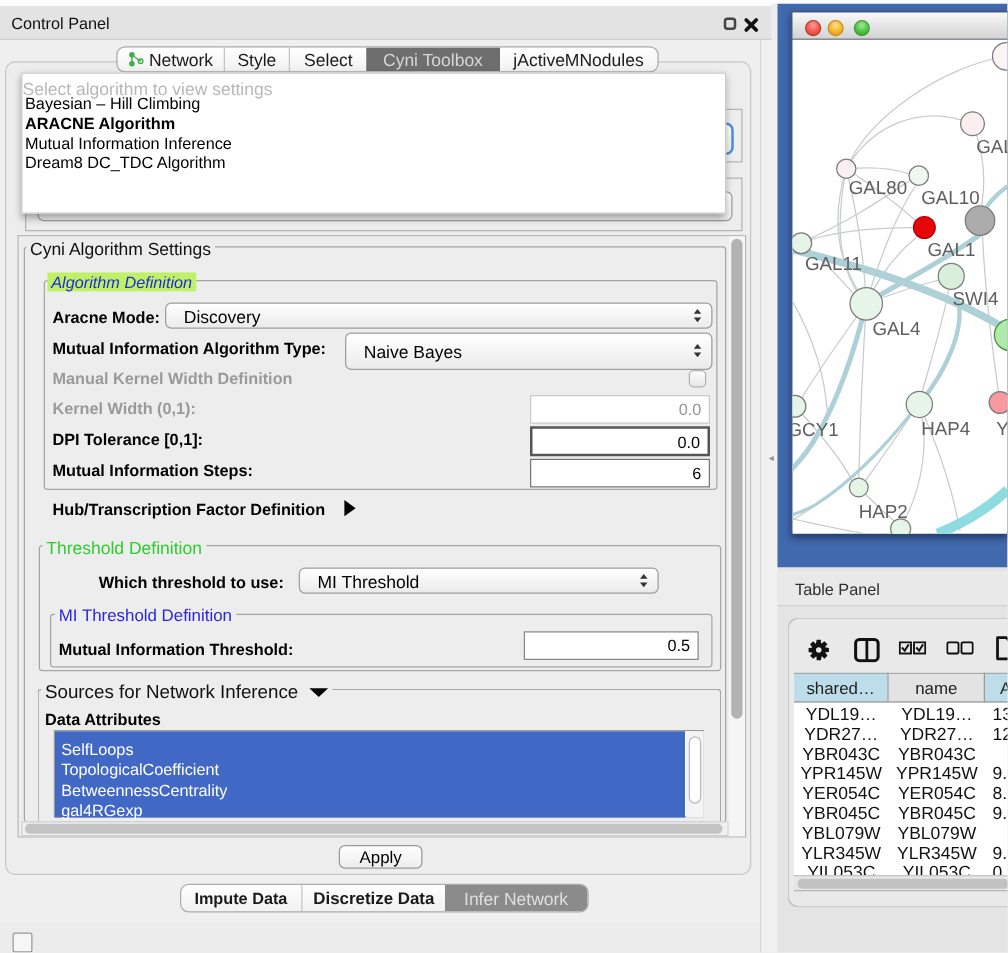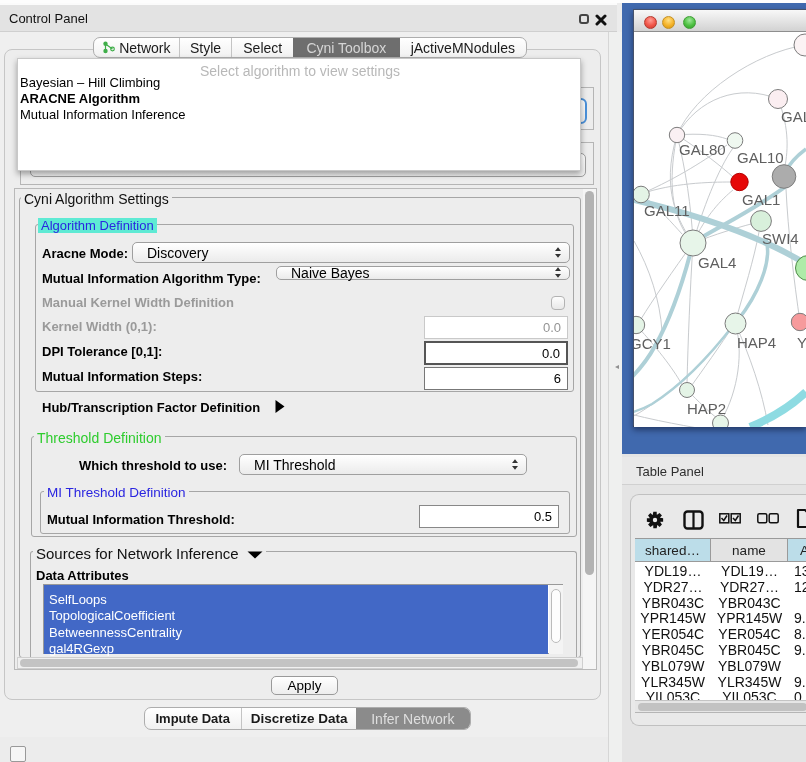--- a/index.html
+++ b/index.html
@@ -56,33 +56,33 @@
   <div class="abs" style="left:30px;top:98px;width:557px;height:26px;border:2.5px solid #4a90d9;border-radius:6px;background:linear-gradient(#fff,#eee);"></div>
   <div class="abs" style="left:20px;top:142px;width:574px;height:43px;border:1px solid #b5b5b5;"></div>
   <div class="abs" style="left:30px;top:153px;width:556px;height:24px;border:1px solid #9f9f9f;border-radius:5px;background:linear-gradient(#fff,#eee);"></div>
 
   <div class="abs" style="left:14px;top:188px;width:583px;height:482px;background:#ededed;border:1px solid #b9b9b9;"></div>
 
   <div class="abs" style="left:19px;top:197px;width:562px;height:461px;border:1px solid #a6a6a6;border-radius:3px;"></div>
   <div class="abs" style="left:21px;top:191px;background:#ededed;padding:0 3px;font-size:14px;color:#111;">Cyni Algorithm Settings</div>
 
   <div class="abs" style="left:35px;top:224px;width:539px;height:168px;border:1px solid #a6a6a6;border-radius:3px;"></div>
-  <div class="abs" style="left:38px;top:218px;background:#5eead4;padding:0 3px;font-size:13px;color:#2a25e0;">Algorithm Definition</div>
+  <div class="abs" style="left:38px;top:218px;background:#bef264;padding:0 3px;font-size:13px;color:#2a25e0;font-style:italic;">Algorithm Definition</div>
 
   <div class="abs b" style="left:42px;top:246px;font-size:13px;color:#000;">Aracne Mode:</div>
   <div class="abs combo" style="left:132px;top:242px;width:438px;height:21px;">
     <span style="margin-left:14px;">Discovery</span>
       <svg style="position:absolute;right:7px;top:50%;margin-top:-6px;" width="8" height="11" viewBox="0 0 8 11">
         <path d="M4 0.2 L7 4 L1 4 Z" fill="#333"></path>
         <path d="M4 10.8 L7 7 L1 7 Z" fill="#333"></path>
       </svg>
   </div>
 
   <div class="abs b" style="left:42px;top:271px;font-size:13px;color:#000;">Mutual Information Algorithm Type:</div>
-  <div class="abs combo" style="left:276px;top:266px;width:294px;height:14px;">
+  <div class="abs combo" style="left:276px;top:266px;width:294px;height:30px;">
     <span style="margin-left:14px;">Naive Bayes</span>
       <svg style="position:absolute;right:7px;top:50%;margin-top:-6px;" width="8" height="11" viewBox="0 0 8 11">
         <path d="M4 0.2 L7 4 L1 4 Z" fill="#333"></path>
         <path d="M4 10.8 L7 7 L1 7 Z" fill="#333"></path>
       </svg>
   </div>
 
   <div class="abs b" style="left:42px;top:295px;font-size:13px;color:#9a9a9a;">Manual Kernel Width Definition</div>
   <div class="abs" style="left:551px;top:296px;width:14px;height:14px;border:1px solid #b3b3b3;border-radius:4px;background:linear-gradient(#fdfdfd,#e8e8e8);"></div>
 
@@ -148,25 +148,26 @@
   <div class="abs" style="left:143.5px;top:707px;width:327px;height:23px;background:linear-gradient(#ffffff,#f1f1f1);border:1px solid #adadad;border-radius:7px;overflow:hidden;display:flex;">
     <div style="width:98px;display:flex;align-items:center;justify-content:center;font-size:13px;font-weight:bold;color:#1a1a1a;border-right:1px solid #c4c4c4;">Impute Data</div>
     <div style="width:115px;display:flex;align-items:center;justify-content:center;font-size:13.5px;font-weight:bold;color:#1a1a1a;">Discretize Data</div>
     <div style="width:114px;display:flex;align-items:center;justify-content:center;font-size:14px;color:#dfdfdf;background:#8b8b8b;">Infer Network</div>
   </div>
 
   <div class="abs" style="left:10px;top:746px;width:16px;height:16px;border:1px solid #999;background:#f6f6f6;border-radius:2px;"></div>
 </div>
 
 <div class="abs" style="left:17px;top:58px;width:564px;height:113px;background:#fff;border:1px solid #c8c8c8;box-shadow:0 3px 6px rgba(0,0,0,0.35);z-index:50;">
-  <div class="abs" style="left:0;top:4px;width:564px;text-align:center;font-size:14px;color:#b8b8b8;">Select algorithm to view settings</div>
+  <div class="abs" style="left:0;top:4px;width:564px;font-size:14px;color:#b8b8b8;">Select algorithm to view settings</div>
   <div class="abs" style="left:1px;top:16px;font-size:13px;color:#000;line-height:15.8px;">
     <div style="padding-left:1px;">Bayesian – Hill Climbing</div>
     <div style="padding-left:1px;font-weight:bold;">ARACNE Algorithm</div>
     <div style="padding-left:1px;">Mutual Information Inference</div>
+    <div style="padding-left:1px;">Dream8 DC_TDC Algorithm</div>
   </div>
 </div>
 
 <div class="abs" style="left:608px;top:32px;width:1px;height:730px;background:#d6d6d6;"></div>
 <div class="abs" style="left:609px;top:32px;width:13px;height:730px;background:#eff0ef;"></div>
 <div class="abs" style="left:615px;top:362px;font-size:8px;color:#909090;">◂</div>
 
 <div class="abs" style="left:622px;top:3px;width:184px;height:451px;background:#4069ae;"></div>
 
 <div class="abs" style="left:633px;top:9px;width:173px;height:418px;border:1px solid #46526b;border-bottom:2px solid #2e3a52;box-shadow:0 3px 6px rgba(0,0,20,0.45);">

